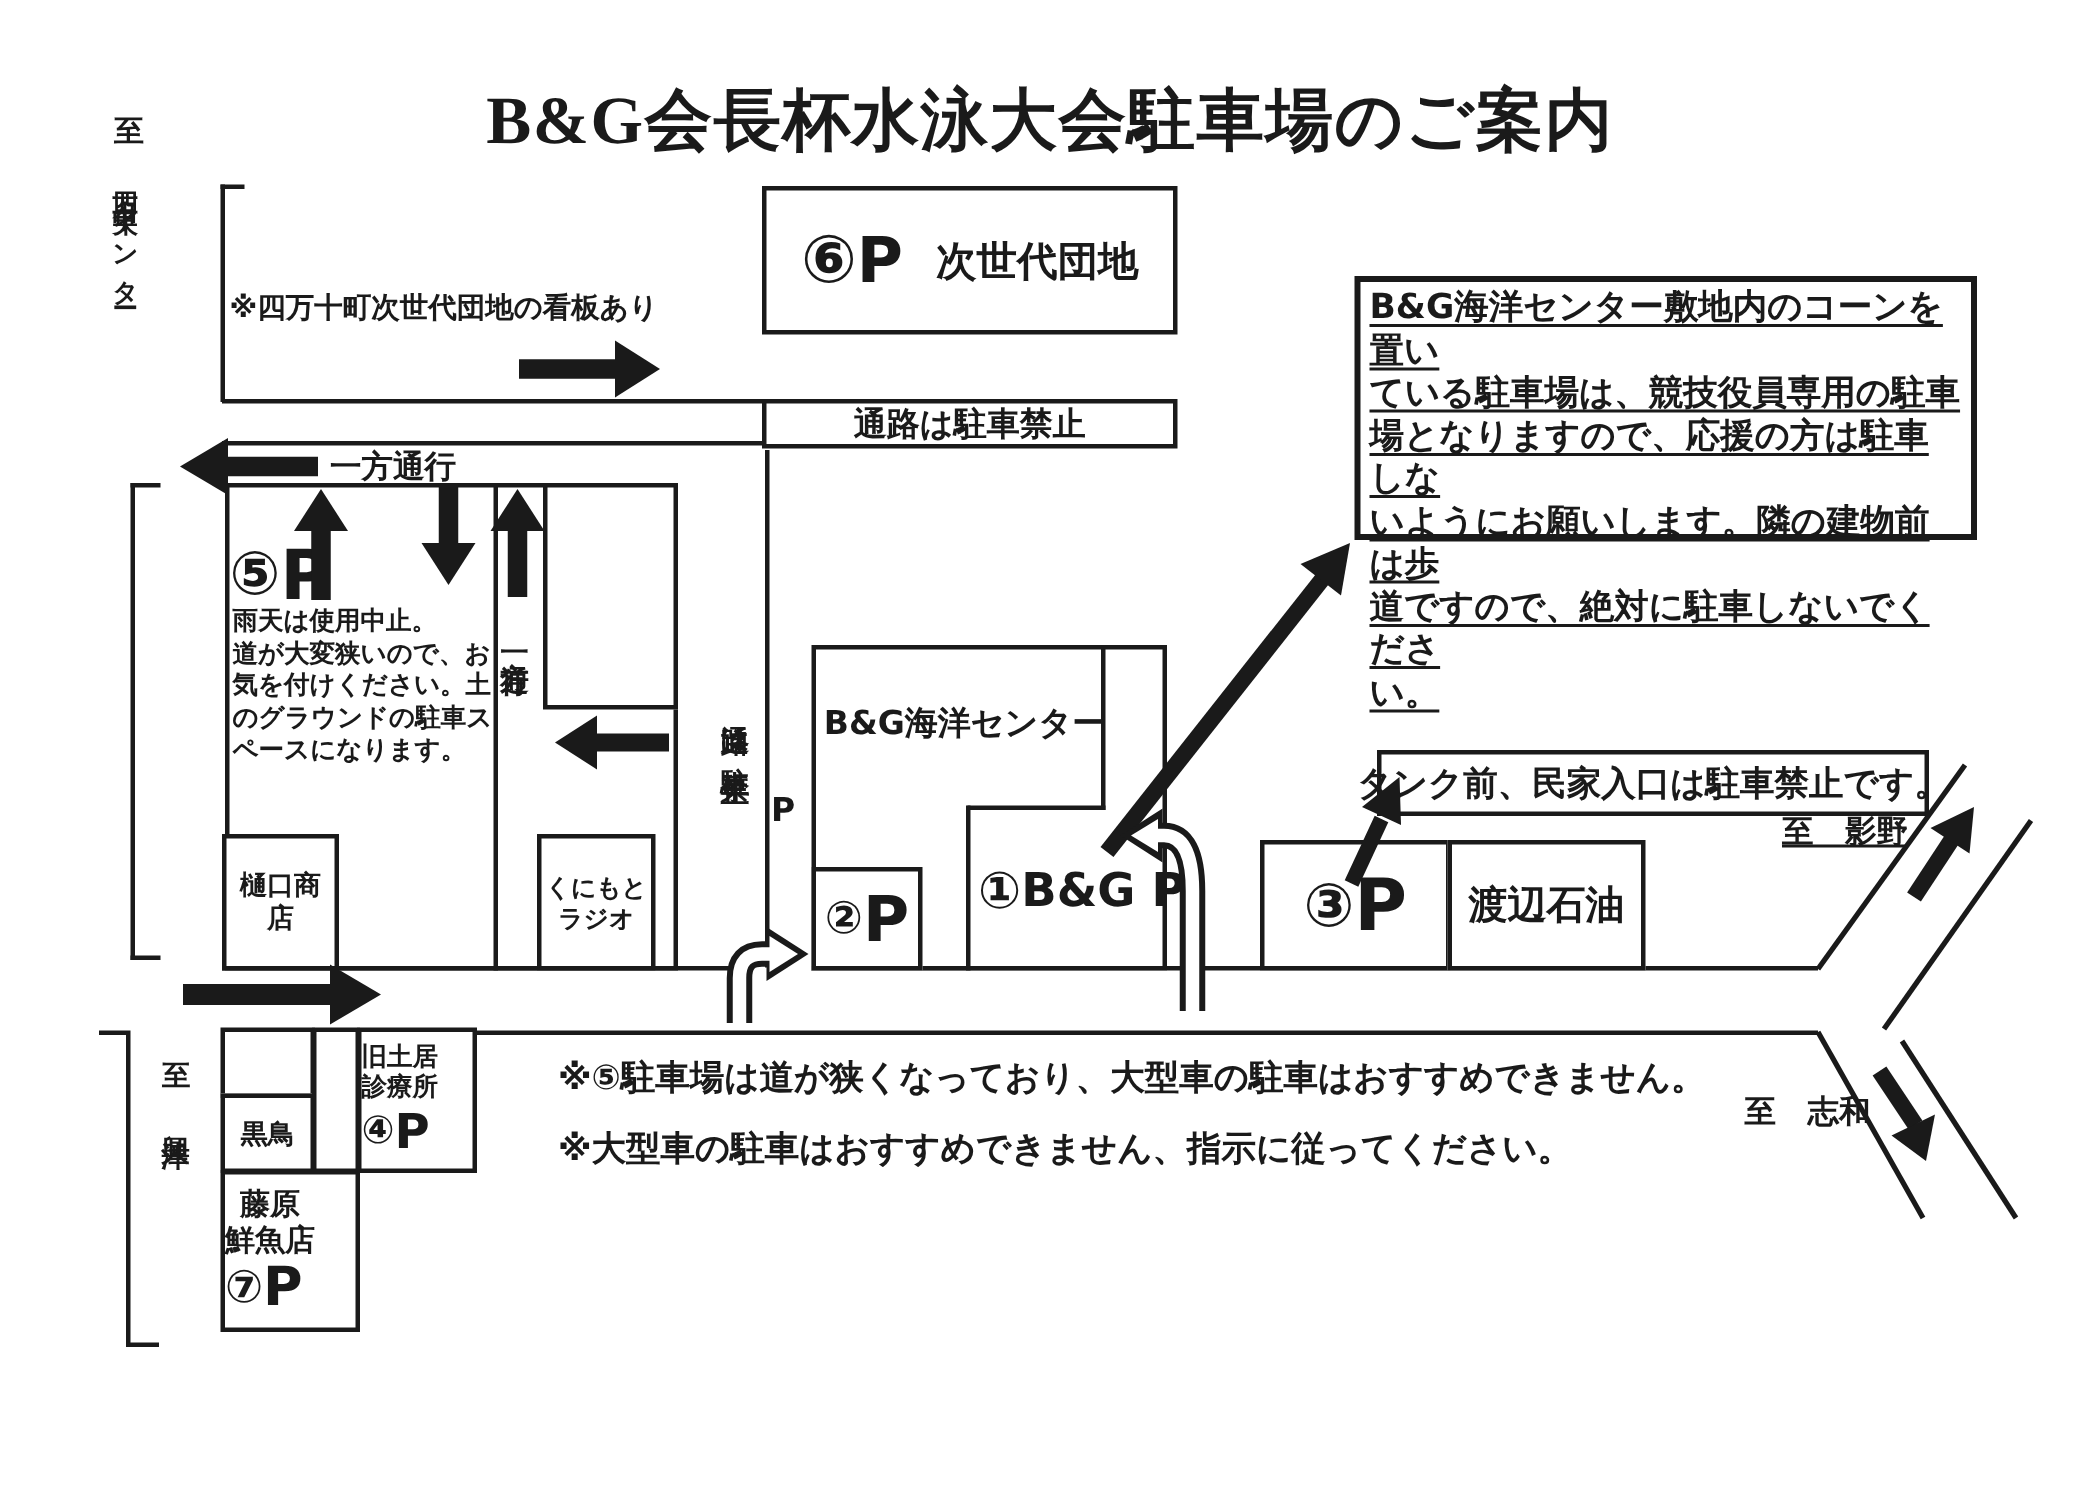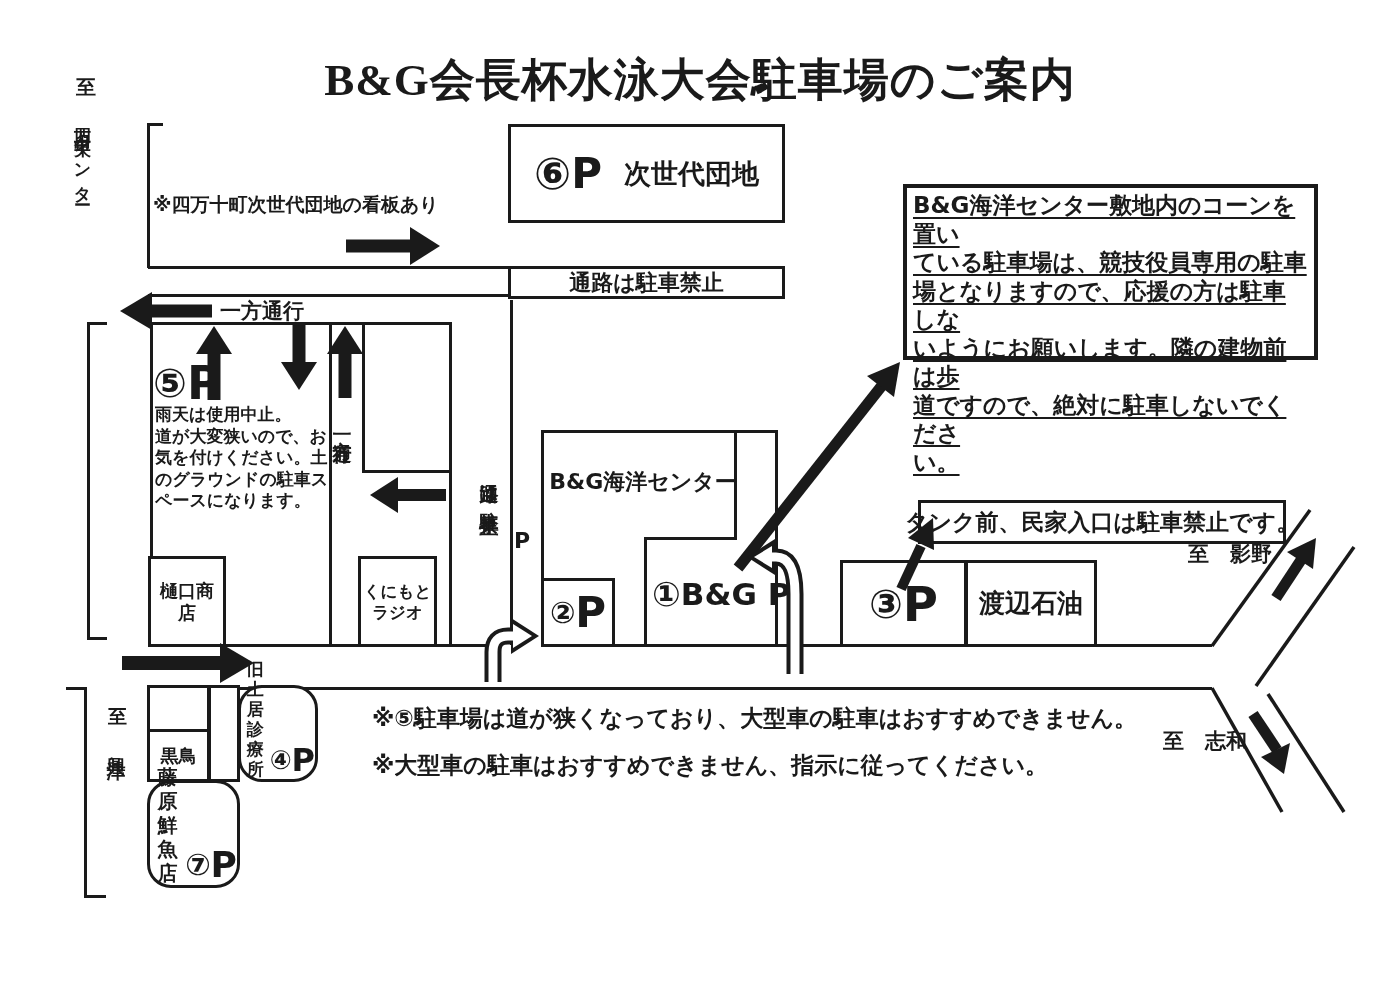--- a/index.html
+++ b/index.html
@@ -15,21 +15,21 @@
     position:absolute;border:3px solid #1a1a1a;background:#fff;
     display:flex;align-items:center;justify-content:center;
     text-align:center;box-sizing:border-box;
   }
   .thickbox{border-width:4px;}
   .pre{white-space:pre-line;}
   .vtext{writing-mode:vertical-rl;text-orientation:upright;letter-spacing:3px;}
   .nowrap{white-space:nowrap;}
   .title{font-size:45px;letter-spacing:1px;text-align:center;font-family:Liberation Serif, serif;}
   .row{display:flex;align-items:center;justify-content:center;}
-  .col{display:flex;align-items:flex-end;justify-content:center;border-radius:24px;}
+  .col{display:flex;flex-direction:column;align-items:flex-start;justify-content:center;}
   .underl{text-decoration:underline;text-decoration-thickness:2px;text-underline-offset:4px;}
   .overlay{position:absolute;left:0;top:0;z-index:5;pointer-events:none;}
   .note-line{font-size:23px;white-space:nowrap;}
 </style>
 </head>
 <body>
 
 <div class="map">
 
   <div class="abs title" style="left:280px;top:50px;width:840px;">B&amp;G会長杯水泳大会駐車場のご案内</div>
@@ -124,21 +124,21 @@
 
   <div class="box thickbox" style="left:903px;top:184px;width:415px;height:176px;align-items:flex-start;justify-content:flex-start;">
     <div class="pre underl" style="padding:3px 6px;font-size:23px;line-height:28.5px;text-align:left;">B&amp;G海洋センター敷地内のコーンを置い
 ている駐車場は、競技役員専用の駐車
 場となりますので、応援の方は駐車しな
 いようにお願いします。隣の建物前は歩
 道ですので、絶対に駐車しないでくださ
 い。</div>
   </div>
 
-  <div class="abs nowrap" style="left:1188px;top:540px;font-size:21px;">至　影野</div>
+  <div class="abs nowrap" style="left:1188px;top:540px;font-size:21px;text-decoration:underline;">至　影野</div>
   <div class="abs nowrap" style="left:1163px;top:727px;font-size:21px;">至　志和</div>
 
   <div class="vline" style="left:84px;top:690px;height:208px;"></div>
   <div class="hline" style="left:66px;top:687px;width:21px;"></div>
   <div class="hline" style="left:84px;top:895px;width:22px;"></div>
   <div class="abs" style="left:108px;top:704px;font-size:19px;">至</div>
   <div class="abs vtext" style="left:104px;top:742px;height:70px;font-size:19px;">興津</div>
 
   <div class="box" style="left:147px;top:685px;width:63px;height:47px;"></div>
   <div class="box" style="left:147px;top:729px;width:63px;height:53px;font-size:18px;">

